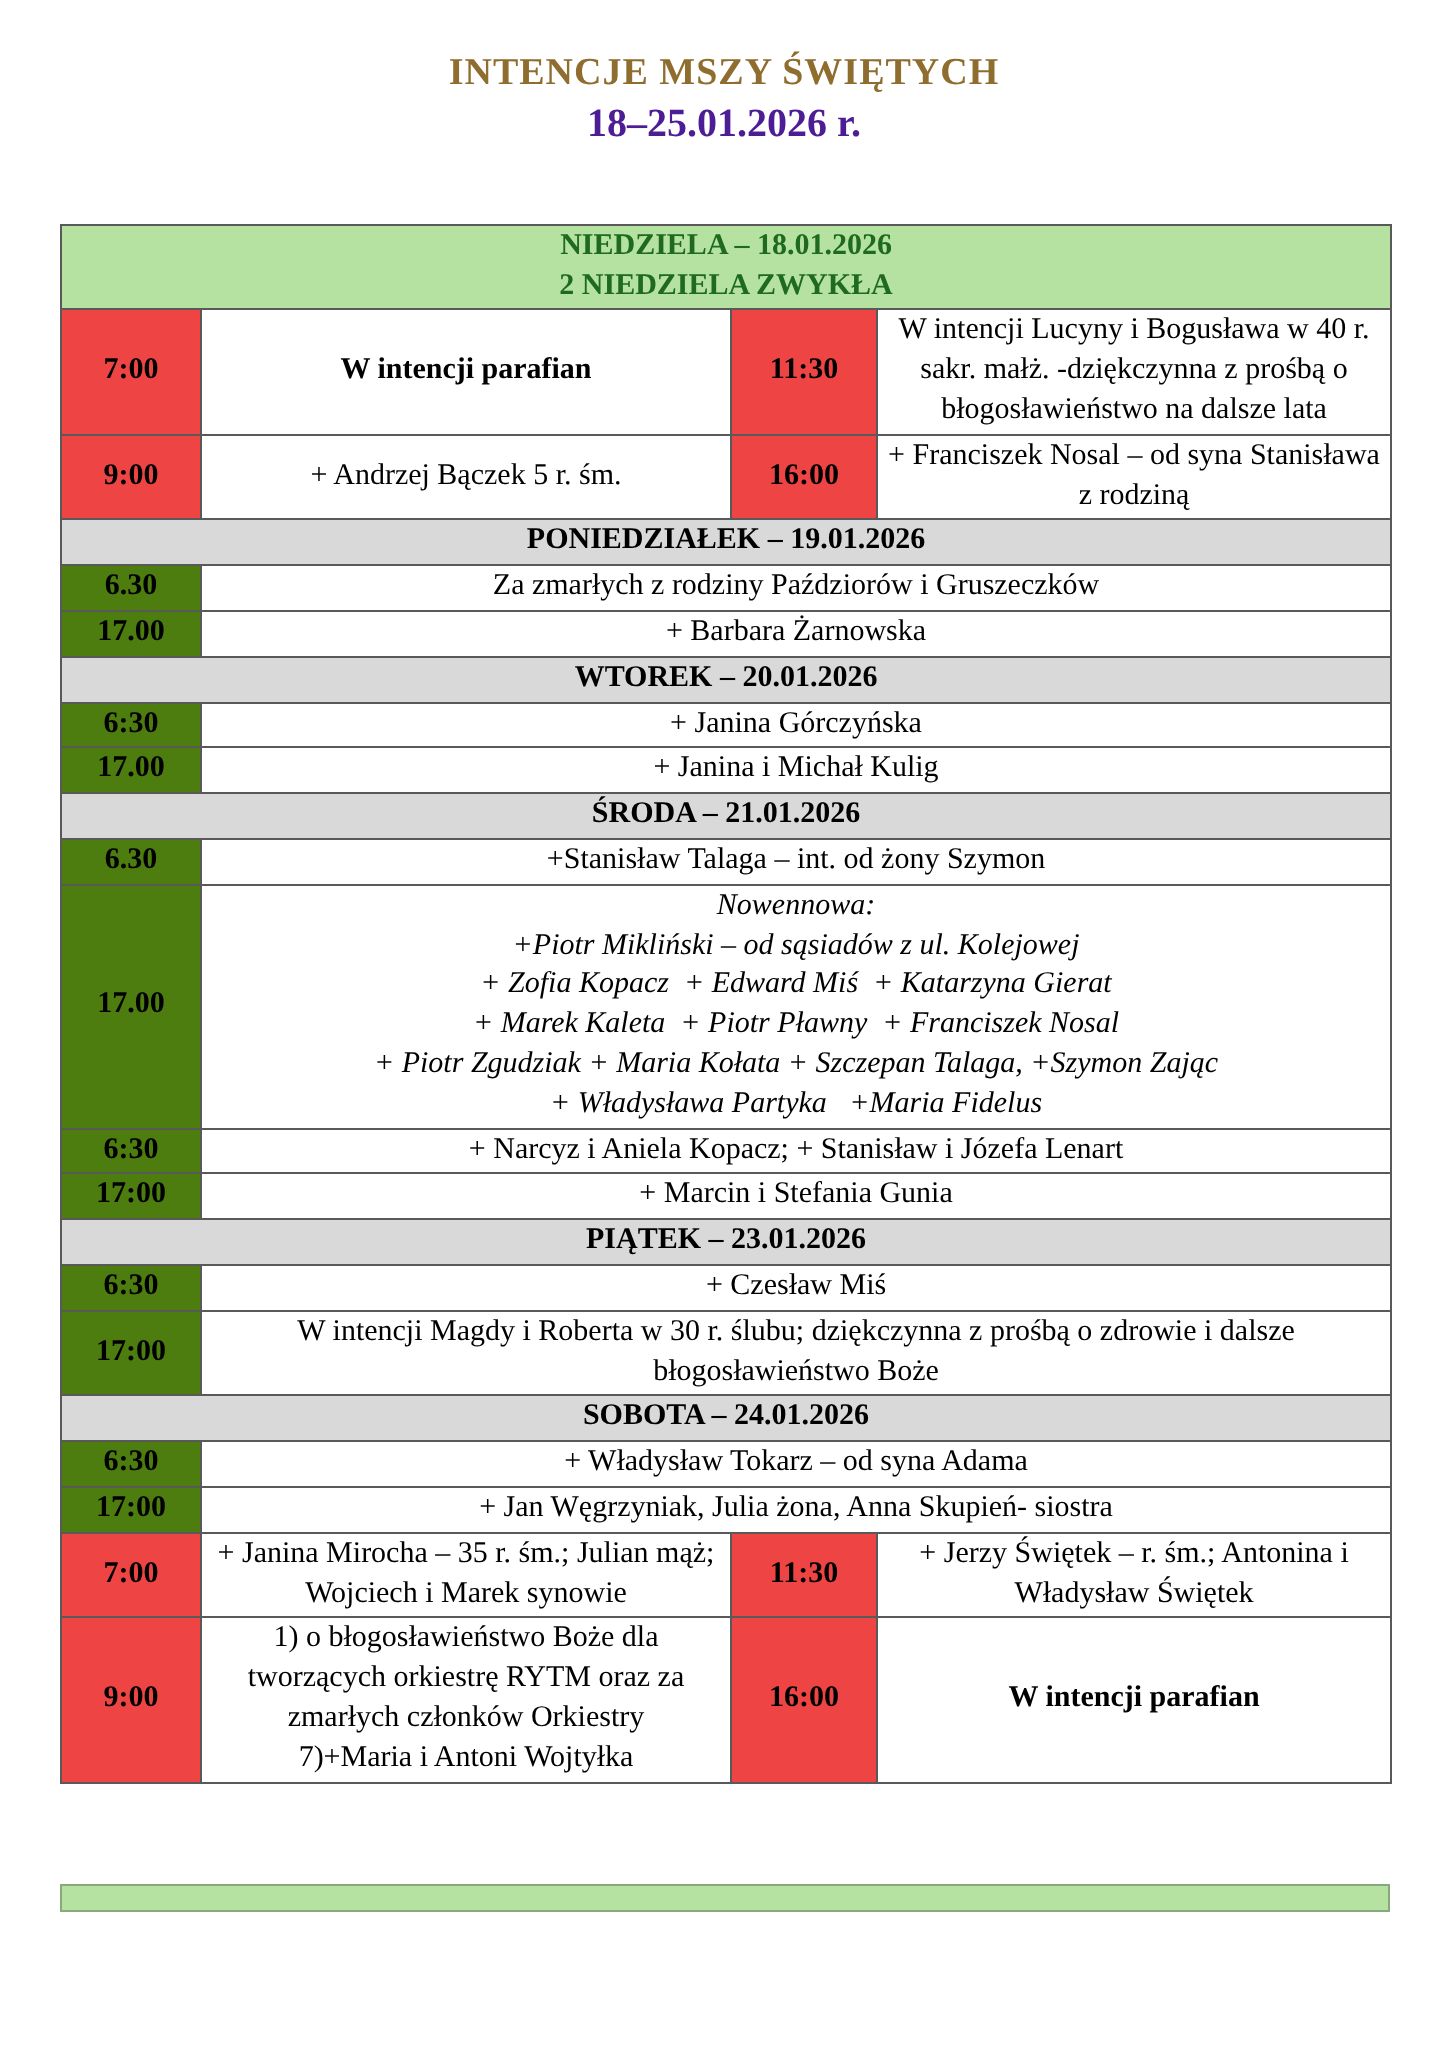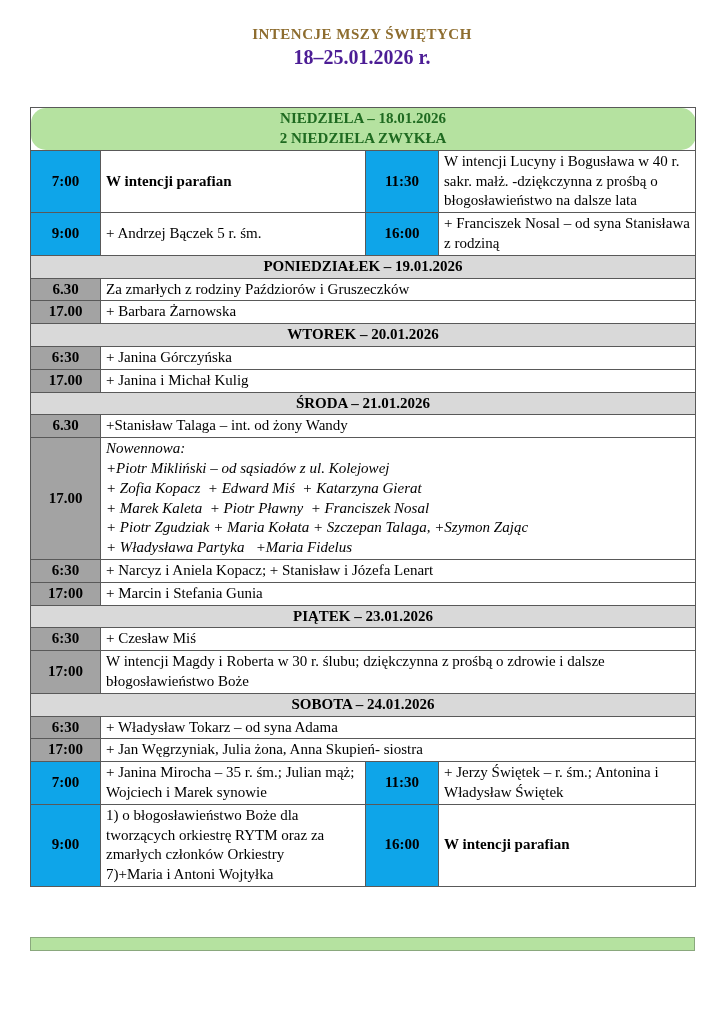--- a/index.html
+++ b/index.html
@@ -5,49 +5,49 @@
   html,body{margin:0;padding:0;background:#ffffff;}
   body{
     width:724px;min-height:1024px;
     font-family:"Liberation Serif","DejaVu Serif",serif;
     color:#000;
     -webkit-font-smoothing:antialiased;
   }
   .page{width:724px;box-sizing:border-box;padding-top:26px;}
   .title-block{text-align:center;margin-bottom:38px;}
   .main-title{
-    font-size:15px;font-weight:bold;letter-spacing:.5px;
+    font-size:19px;font-weight:bold;letter-spacing:.5px;
     color:#8e6d2f;line-height:1.15;
   }
   .sub-title{font-size:20px;font-weight:bold;color:#4c1d95;line-height:1.2;margin-top:2px;}
 
   table.sched{
     width:665px;margin:0 0 0 30px;
     border-collapse:collapse;table-layout:fixed;
   }
   table.sched td{
     border:1px solid #595959;
     vertical-align:middle;
     font-size:15px;line-height:1.32;
     padding:1px 5px;
     overflow:hidden;
   }
   td.hdr{
     text-align:center;font-weight:bold;
     padding:1px 4px;
   }
-  td.hdr.green{background:#b5e2a0;color:#1e6a20;border-radius:15px;}
+  td.hdr.green{background:#b5e2a0;color:#1e6a20;}
   td.hdr.gray{background:#d9d9d9;color:#000;}
   td.time{
     text-align:center;font-weight:bold;
     padding:1px 2px;
   }
-  td.time.green{background:#0ea5e9;}
-  td.time.gray{background:#a3a3a3;}
-  td.txt{text-align:left;padding:1px 6px;}
+  td.time.green{background:#ef4444;}
+  td.time.gray{background:#4d7c0f;}
+  td.txt{text-align:center;padding:1px 6px;}
   td.txt.b{font-weight:bold;}
   .it{font-style:italic;}
   .nw{white-space:pre-wrap;font-style:italic;}
   .pad-tall{padding-top:3px;padding-bottom:3px;}
 
   .bottom-bar{
     width:665px;height:14px;margin:50px 0 0 30px;
     background:#b5e2a0;border:1px solid #8aa87d;box-sizing:border-box;
   }
 </style>
@@ -111,21 +111,21 @@
       <tr>
         <td class="time gray">17.00</td>
         <td colspan="3" class="txt">+ Janina i Michał Kulig</td>
       </tr>
 
       <tr>
         <td colspan="4" class="hdr gray">ŚRODA – 21.01.2026</td>
       </tr>
       <tr>
         <td class="time gray">6.30</td>
-        <td colspan="3" class="txt">+Stanisław Talaga – int. od żony Wandy</td>
+        <td colspan="3" class="txt">+Stanisław Talaga – int. od żony Szymon</td>
       </tr>
       <tr>
         <td class="time gray">17.00</td>
         <td colspan="3" class="txt pad-tall">
           <div class="it">Nowennowa:</div>
           <div class="nw">+Piotr Mikliński – od sąsiadów z ul. Kolejowej</div>
           <div class="nw">+ Zofia Kopacz  + Edward Miś  + Katarzyna Gierat</div>
           <div class="nw">+ Marek Kaleta  + Piotr Pławny  + Franciszek Nosal</div>
           <div class="nw">+ Piotr Zgudziak + Maria Kołata + Szczepan Talaga, +Szymon Zając</div>
           <div class="nw">+ Władysława Partyka   +Maria Fidelus</div>

